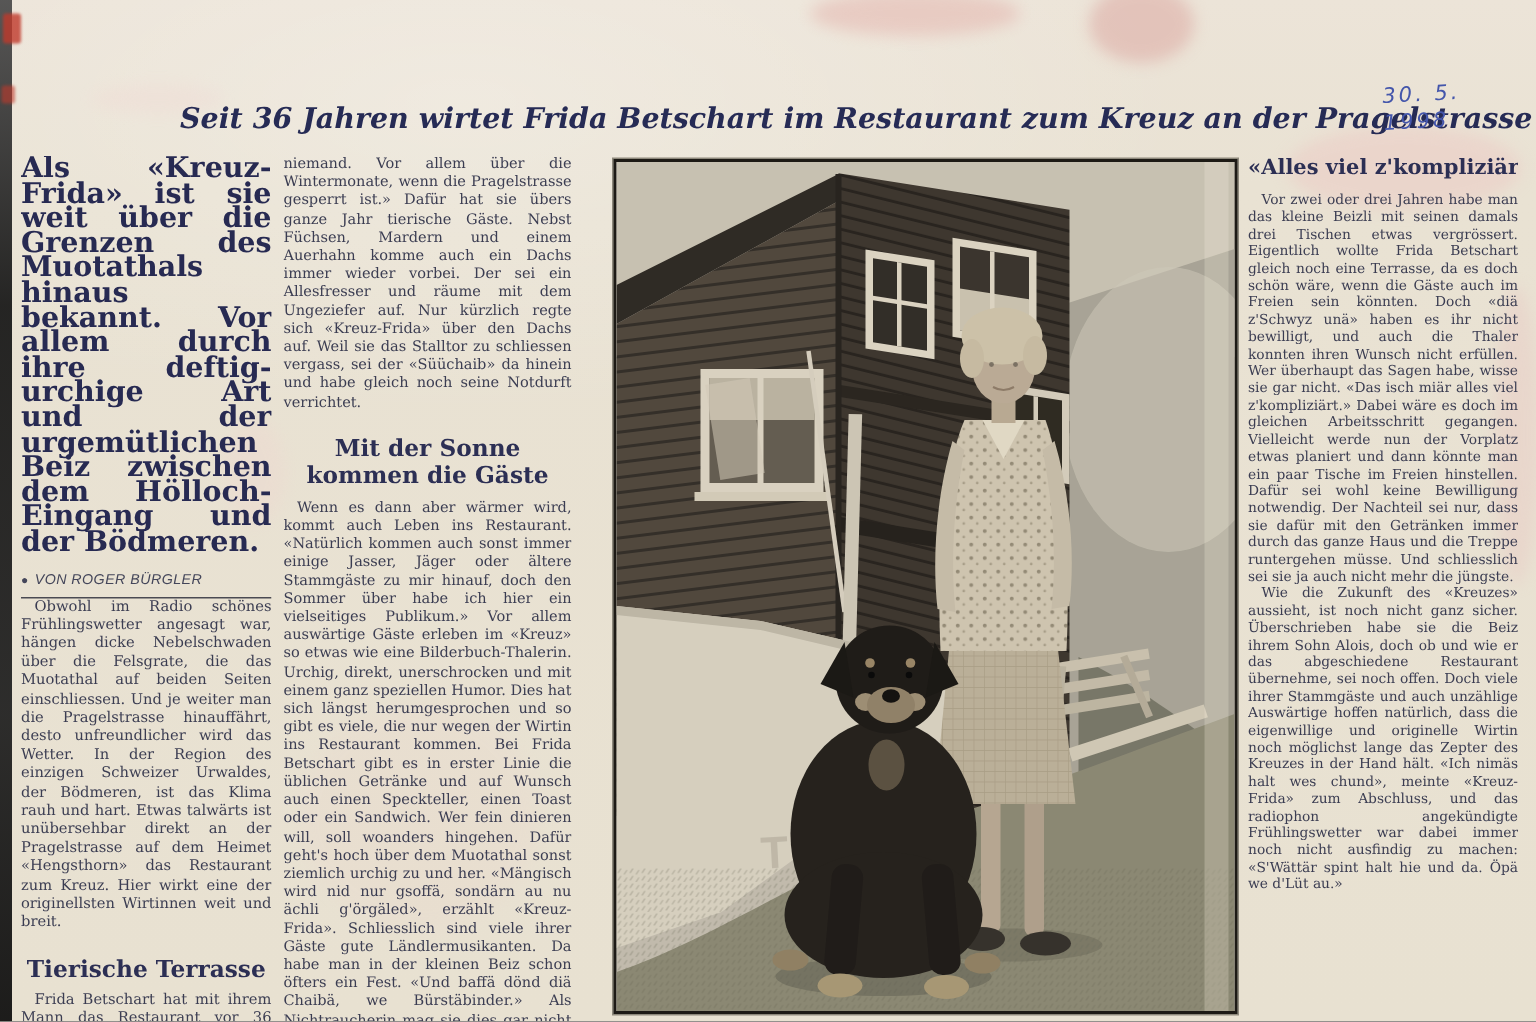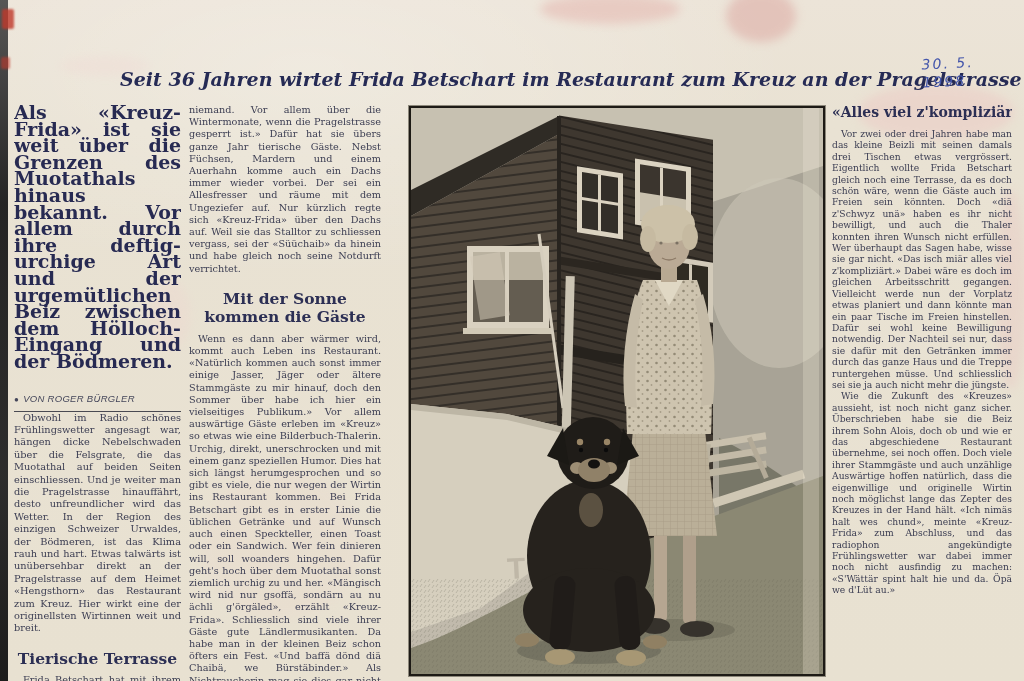--- a/index.html
+++ b/index.html
@@ -31,21 +31,21 @@
     font:italic 500 14px/18px "DejaVu Sans", sans-serif;color:#4456ab;
     letter-spacing:2px;transform:rotate(-3deg);
   }
   
   .col{position:absolute;color:#3b3d52;text-align:justify;overflow:hidden;}
   .col p{margin:0;}
   .col1{left:14px;top:104px;width:167px;height:577px;font-size:9.8px;line-height:12.4px;}
   .col2{left:189px;top:104px;width:192px;height:577px;font-size:9.7px;line-height:12.2px;}
   .col3{left:832px;top:102px;width:180px;height:534px;font-size:9.2px;line-height:11.4px;}
   .lead{font-weight:bold;font-size:19px;line-height:16.6px;color:#272a52;}
-  .byline-row{margin-top:23px;padding-bottom:5px;border-bottom:1.6px solid #4a4a52;
+  .byline-row{margin-top:11px;padding-bottom:5px;border-bottom:1.6px solid #4a4a52;
     font:italic 9.5px/12px "Liberation Sans", sans-serif;color:#44465a;letter-spacing:.3px;}
   .byline-row .dot{font-size:8px;margin-right:4px;}
   .bodypara{margin-top:11px;}
   .indent{text-indent:9px;}
   .subhead{font:bold 15.5px/17px "DejaVu Serif", serif;color:#2c2f54;margin:15px 0 7px 0;text-align:center;}
   .subhead3{font:bold 14px/16px "DejaVu Serif", serif;color:#2c2f54;margin:2px 0 8px 0;text-align:left;white-space:nowrap;}
   .subhead3b{font:bold 14.5px/16px "DejaVu Serif", serif;color:#2c2f54;margin:13px 0 7px 0;text-align:left;}
   
   .photo-frame{position:absolute;left:409px;top:106px;width:412px;height:566px;
     border:2px solid #1d1a15;background:#b9b5aa;box-shadow:0 0 0 1px #8d887b;}

